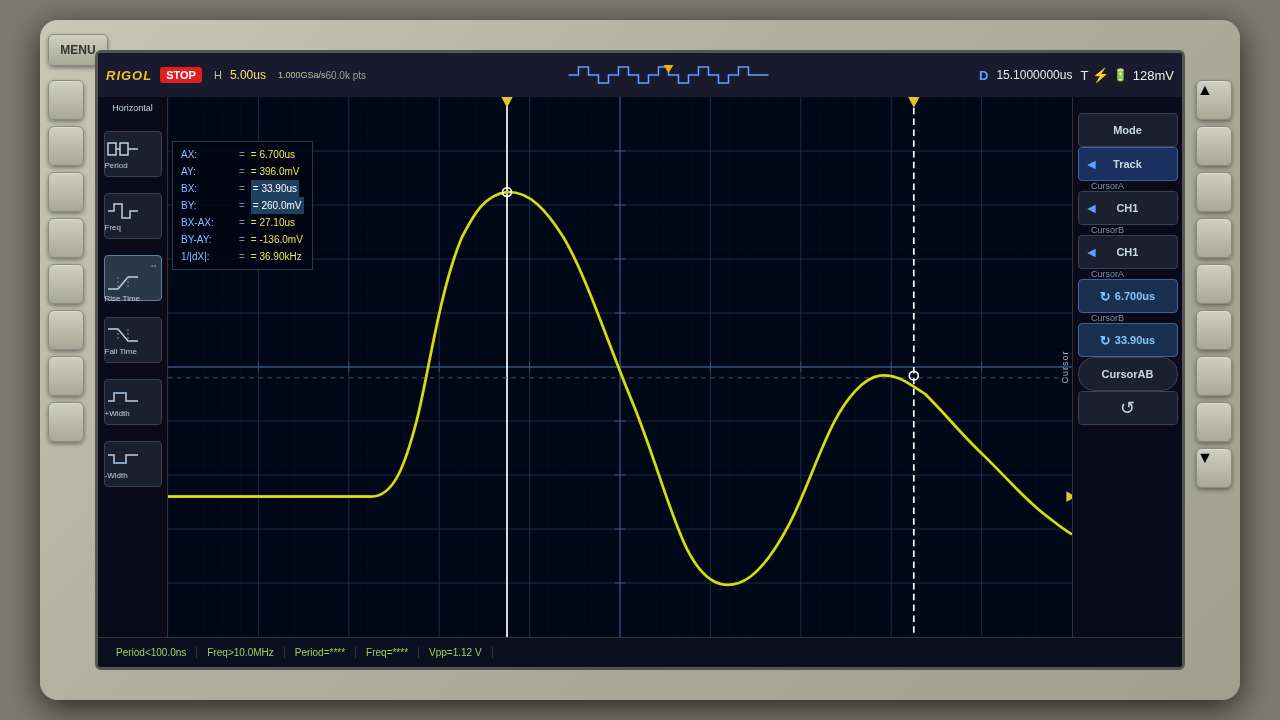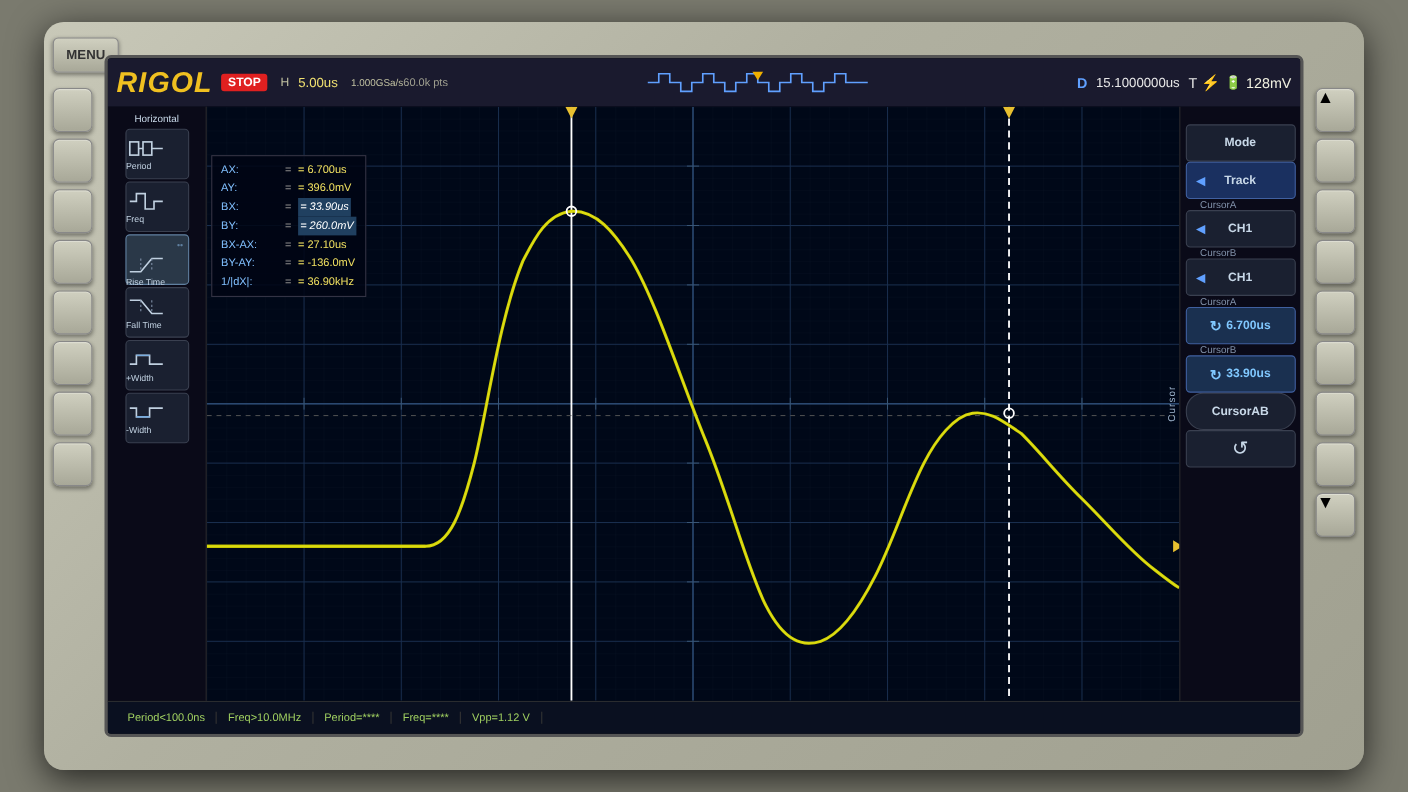--- a/index.html
+++ b/index.html
@@ -84,21 +84,21 @@
       height: 44px;
       background: #1a1a2e;
       display: flex;
       align-items: center;
       padding: 0 8px;
       gap: 8px;
       position: relative;
     }
     .rigol-logo {
       color: #f0c020;
-      font-size: 26px;
+      font-size: 13px;
       font-weight: 900;
       font-style: italic;
       letter-spacing: 1px;
     }
     .stop-badge {
       background: #e02020;
       color: white;
       font-size: 11px;
       font-weight: bold;
       padding: 2px 6px;
@@ -117,28 +117,28 @@
     .battery-icon { color: #60e060; font-size: 12px; }
     .voltage-val { color: #f0f0e0; font-size: 13px; }
     
     .waveform-container {
       display: flex;
       height: calc(100% - 44px - 30px);
       position: relative;
     }
     
     .left-sidebar {
-      width: 90px;
+      width: 70px;
       background: #0a0a18;
       border-right: 1px solid #333;
       display: flex;
       flex-direction: column;
       align-items: center;
       padding: 4px 2px;
-      gap: 2px;
+      gap: 16px;
     }
     .sidebar-header {
       color: #c8d8e8;
       font-size: 9px;
       text-align: center;
       padding: 2px 0;
       width: 100%;
     }
     .sidebar-btn {
       width: 58px;
@@ -185,21 +185,21 @@
       padding: 4px 8px;
       font-size: 10px;
       line-height: 1.7;
       z-index: 10;
       margin-top: 40px;
     }
     .meas-row { display: flex; gap: 6px; }
     .meas-key { color: #80c0ff; min-width: 52px; }
     .meas-eq { color: #888; }
     .meas-val { color: #f0e060; }
-    .meas-val.highlight { color: #fff; background: #204060; padding: 0 2px; font-style: italic; }
+    .meas-val.highlight { color: #fff; background: #204060; padding: 0 2px; }
     
     .right-panel {
       width: 110px;
       background: #0a0a18;
       border-left: 1px solid #333;
       display: flex;
       flex-direction: column;
       align-items: center;
       padding: 16px;
       gap: 0;

